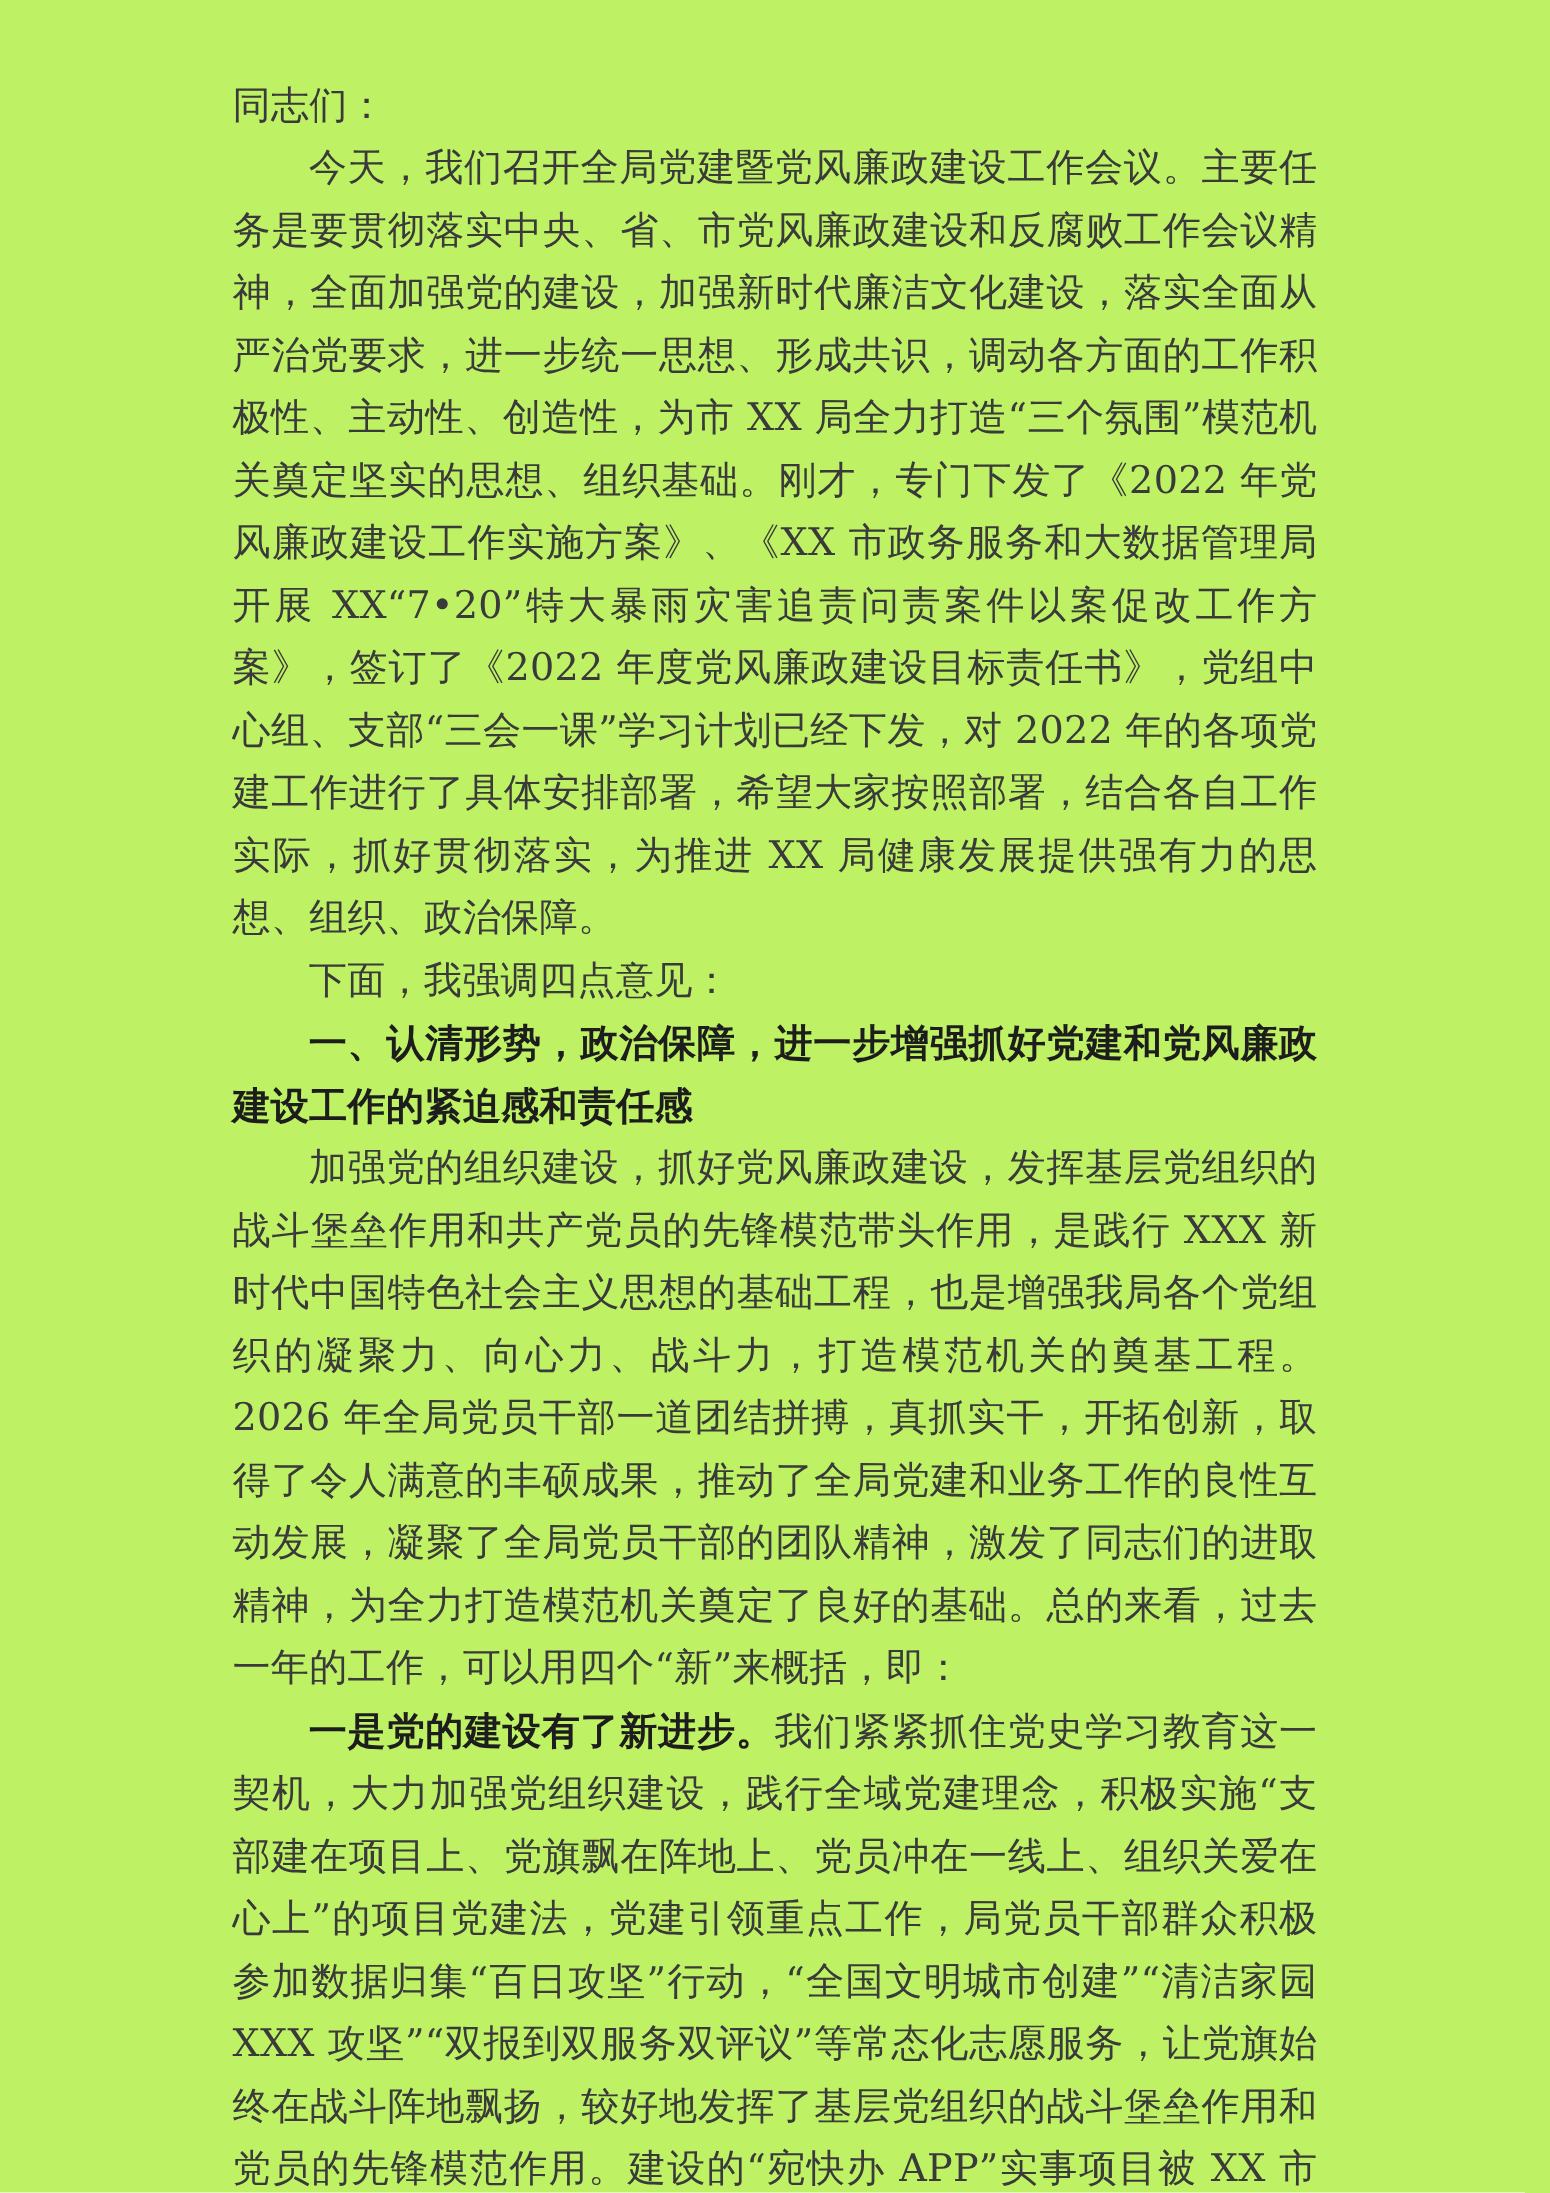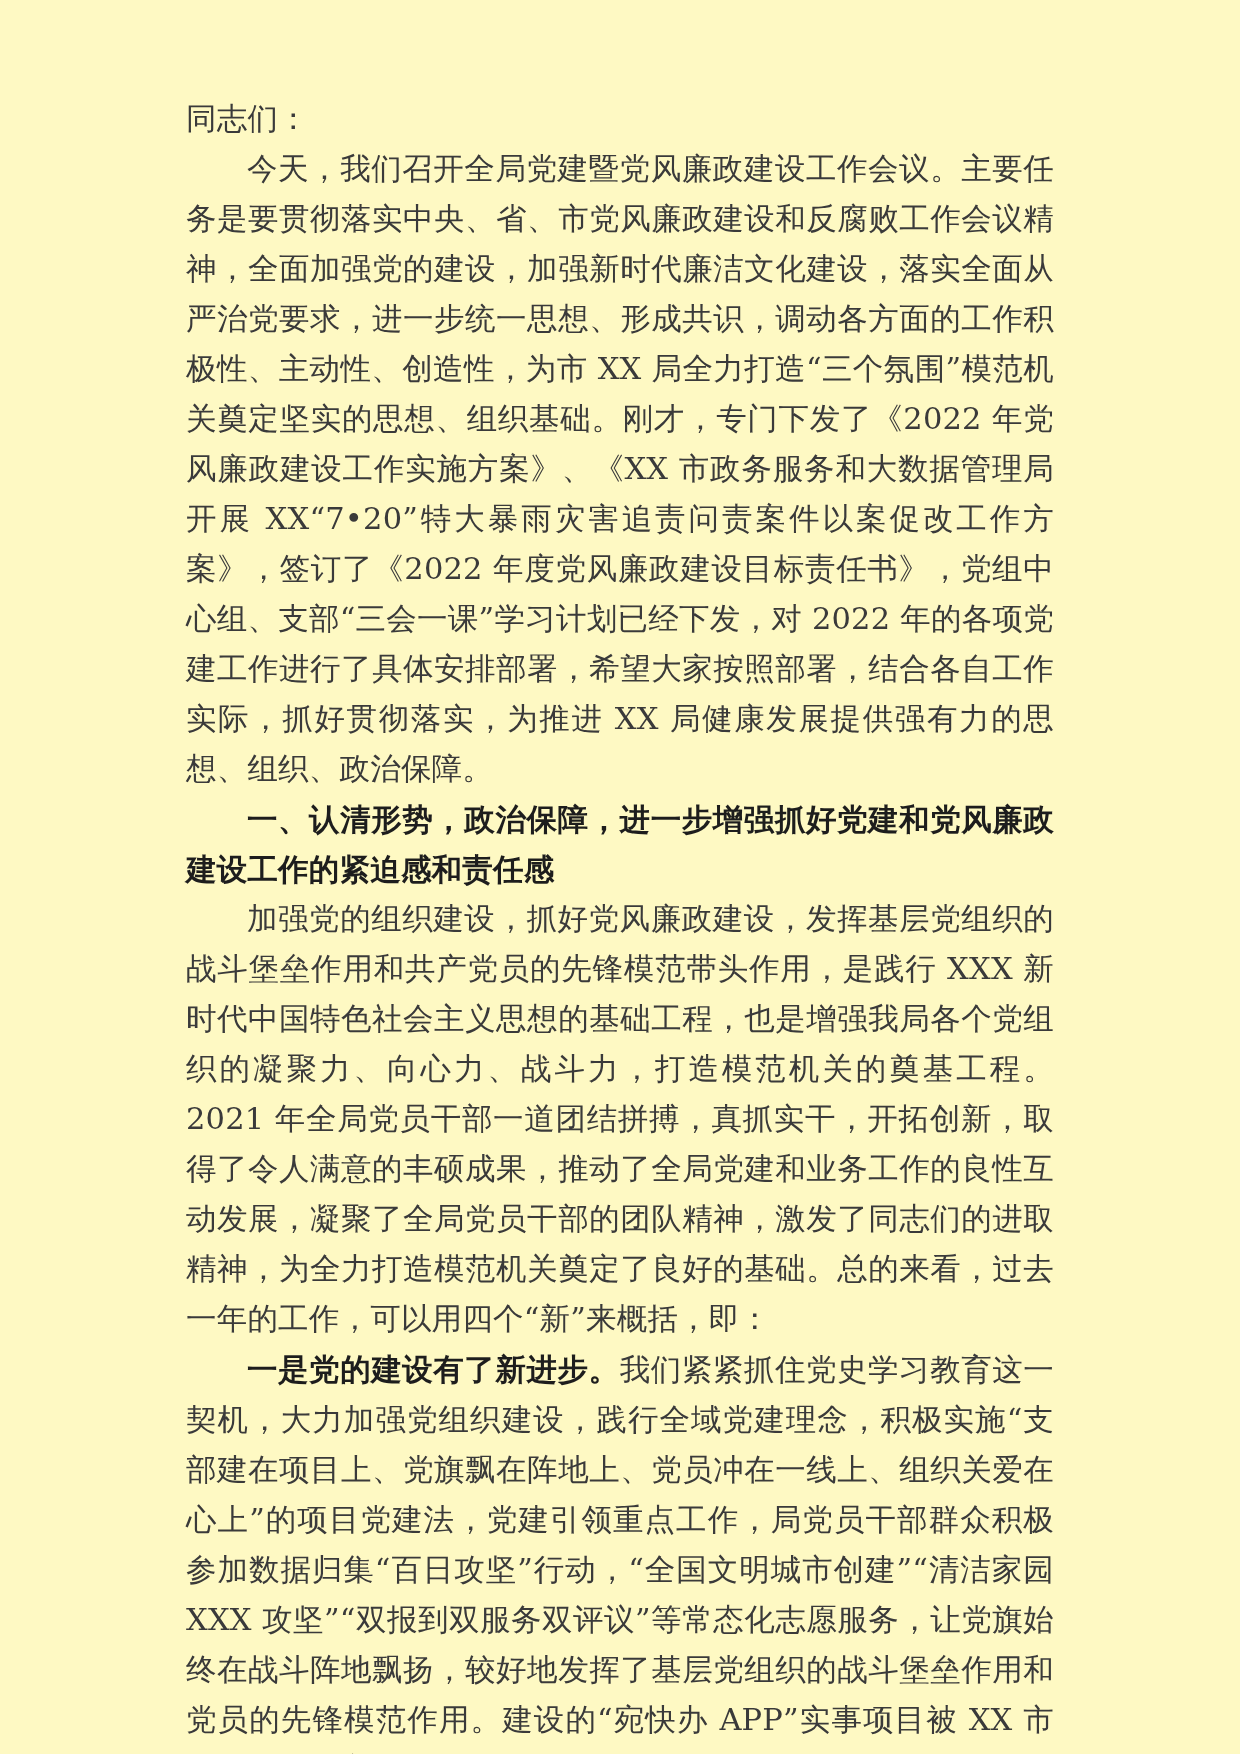--- a/index.html
+++ b/index.html
@@ -11,22 +11,22 @@
     width: 1240px;
     height: 1754px;
     font-family: "DejaVu Serif", "Liberation Serif", serif;
     color: #2b2b2b;
     -webkit-font-smoothing: antialiased;
   }
   .page {
     box-sizing: border-box;
     width: 1240px;
     height: 1754px;
-    padding: 94px 186px 0 186px;
-    background: #fef9c3;
+    padding: 60px 186px 0 186px;
+    background: #bef264;
     position: relative;
   }
   .doc-body {
     width: 868px;
   }
   p {
     margin: 0;
     font-size: 30.5px;
     line-height: 50px;
     text-align: justify;
@@ -54,21 +54,22 @@
 </head>
 <body>
 
 <div class="page">
   <div class="doc-body">
 
     <p class="salutation">同志们：</p>
 
     <p class="indent">今天，我们召开全局党建暨党风廉政建设工作会议。主要任务是要贯彻落实中央、省、市党风廉政建设和反腐败工作会议精神，全面加强党的建设，加强新时代廉洁文化建设，落实全面从严治党要求，进一步统一思想、形成共识，调动各方面的工作积极性、主动性、创造性，为市 XX 局全力打造“三个氛围”模范机关奠定坚实的思想、组织基础。刚才，专门下发了《2022 年党风廉政建设工作实施方案》、《XX 市政务服务和大数据管理局开展 XX“7•20”特大暴雨灾害追责问责案件以案促改工作方案》，签订了《2022 年度党风廉政建设目标责任书》，党组中心组、支部“三会一课”学习计划已经下发，对 2022 年的各项党建工作进行了具体安排部署，希望大家按照部署，结合各自工作实际，抓好贯彻落实，为推进 XX 局健康发展提供强有力的思想、组织、政治保障。</p>
 
+    <p class="indent">下面，我强调四点意见：</p>
 
     <p class="heading">一、认清形势，政治保障，进一步增强抓好党建和党风廉政建设工作的紧迫感和责任感</p>
 
-    <p class="indent">加强党的组织建设，抓好党风廉政建设，发挥基层党组织的战斗堡垒作用和共产党员的先锋模范带头作用，是践行 XXX 新时代中国特色社会主义思想的基础工程，也是增强我局各个党组织的凝聚力、向心力、战斗力，打造模范机关的奠基工程。2021 年全局党员干部一道团结拼搏，真抓实干，开拓创新，取得了令人满意的丰硕成果，推动了全局党建和业务工作的良性互动发展，凝聚了全局党员干部的团队精神，激发了同志们的进取精神，为全力打造模范机关奠定了良好的基础。总的来看，过去一年的工作，可以用四个“新”来概括，即：</p>
+    <p class="indent">加强党的组织建设，抓好党风廉政建设，发挥基层党组织的战斗堡垒作用和共产党员的先锋模范带头作用，是践行 XXX 新时代中国特色社会主义思想的基础工程，也是增强我局各个党组织的凝聚力、向心力、战斗力，打造模范机关的奠基工程。2026 年全局党员干部一道团结拼搏，真抓实干，开拓创新，取得了令人满意的丰硕成果，推动了全局党建和业务工作的良性互动发展，凝聚了全局党员干部的团队精神，激发了同志们的进取精神，为全力打造模范机关奠定了良好的基础。总的来看，过去一年的工作，可以用四个“新”来概括，即：</p>
 
     <p class="indent"><span class="lead">一是党的建设有了新进步。</span><span>我们紧紧抓住党史学习教育这一契机，大力加强党组织建设，践行全域党建理念，积极实施“支部建在项目上、党旗飘在阵地上、党员冲在一线上、组织关爱在心上”的项目党建法，党建引领重点工作，局党员干部群众积极参加数据归集“百日攻坚”行动，“全国文明城市创建”“清洁家园 XXX 攻坚”“双报到双服务双评议”等常态化志愿服务，让党旗始终在战斗阵地飘扬，较好地发挥了基层党组织的战斗堡垒作用和党员的先锋模范作用。建设的“宛快办 APP”实事项目被 XX 市党史学习教育领导小组评为 XX 市“我为群众办实事”实践活动“3 个 20”先进典型之一，受到通报表彰。</span></p>
 
   </div>
 </div>
 
 </body></html>

